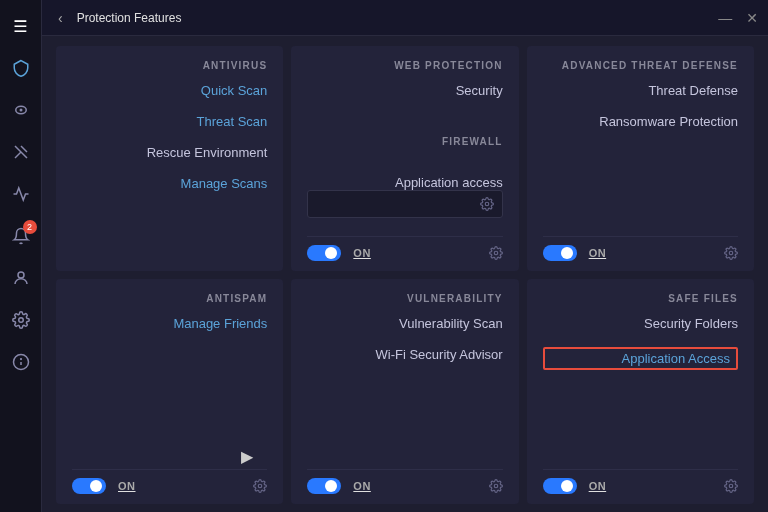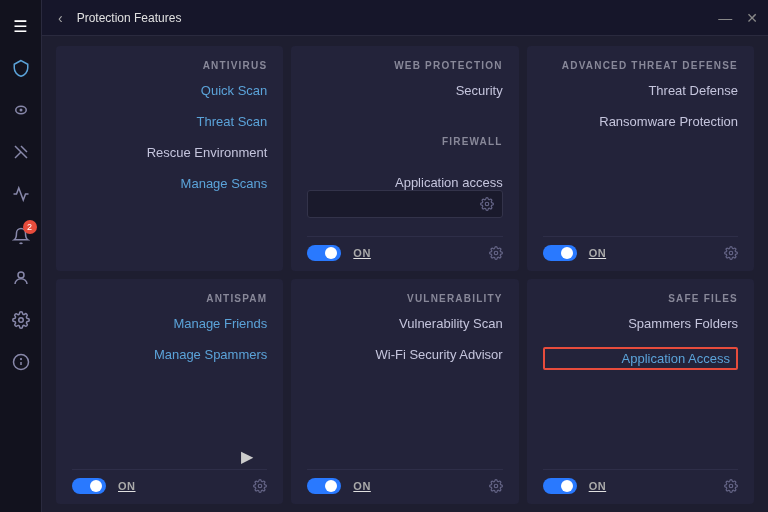--- a/index.html
+++ b/index.html
@@ -339,21 +339,20 @@
           <circle cx="12" cy="12" r="3"></circle>
           <path d="M19.4 15a1.65 1.65 0 0 0 .33 1.82l.06.06a2 2 0 0 1-2.83 2.83l-.06-.06a1.65 1.65 0 0 0-1.82-.33 1.65 1.65 0 0 0-1 1.51V21a2 2 0 0 1-4 0v-.09A1.65 1.65 0 0 0 9 19.4a1.65 1.65 0 0 0-1.82.33l-.06.06a2 2 0 0 1-2.83-2.83l.06-.06A1.65 1.65 0 0 0 4.68 15a1.65 1.65 0 0 0-1.51-1H3a2 2 0 0 1 0-4h.09A1.65 1.65 0 0 0 4.6 9a1.65 1.65 0 0 0-.33-1.82l-.06-.06a2 2 0 0 1 2.83-2.83l.06.06A1.65 1.65 0 0 0 9 4.68a1.65 1.65 0 0 0 1-1.51V3a2 2 0 0 1 4 0v.09a1.65 1.65 0 0 0 1 1.51 1.65 1.65 0 0 0 1.82-.33l.06-.06a2 2 0 0 1 2.83 2.83l-.06.06A1.65 1.65 0 0 0 19.4 9a1.65 1.65 0 0 0 1.51 1H21a2 2 0 0 1 0 4h-.09a1.65 1.65 0 0 0-1.51 1z"></path>
         </svg>
       </div>
     </div>
 
     <div class="card">
       <div class="card-header">ANTISPAM</div>
       <div class="card-links">
         <span class="card-link">Manage Friends</span>
-        <span class="card-link">Manage Spammers</span>
       </div>
       <div style="flex:1;"></div>
 
       <div style="position:absolute;bottom:38px;right:30px;color:#ccc;font-size:16px;">▶</div>
       <div class="card-footer">
         <div class="toggle-group">
           <div class="toggle">
             <div class="toggle-knob"></div>
           </div>
           <span class="toggle-label">ON</span>
@@ -382,21 +381,21 @@
         <svg class="gear-icon" width="14" height="14" viewBox="0 0 24 24" fill="none" stroke="#666688" stroke-width="2">
           <circle cx="12" cy="12" r="3"></circle>
           <path d="M19.4 15a1.65 1.65 0 0 0 .33 1.82l.06.06a2 2 0 0 1-2.83 2.83l-.06-.06a1.65 1.65 0 0 0-1.82-.33 1.65 1.65 0 0 0-1 1.51V21a2 2 0 0 1-4 0v-.09A1.65 1.65 0 0 0 9 19.4a1.65 1.65 0 0 0-1.82.33l-.06.06a2 2 0 0 1-2.83-2.83l.06-.06A1.65 1.65 0 0 0 4.68 15a1.65 1.65 0 0 0-1.51-1H3a2 2 0 0 1 0-4h.09A1.65 1.65 0 0 0 4.6 9a1.65 1.65 0 0 0-.33-1.82l-.06-.06a2 2 0 0 1 2.83-2.83l.06.06A1.65 1.65 0 0 0 9 4.68a1.65 1.65 0 0 0 1-1.51V3a2 2 0 0 1 4 0v.09a1.65 1.65 0 0 0 1 1.51 1.65 1.65 0 0 0 1.82-.33l.06-.06a2 2 0 0 1 2.83 2.83l-.06.06A1.65 1.65 0 0 0 19.4 9a1.65 1.65 0 0 0 1.51 1H21a2 2 0 0 1 0 4h-.09a1.65 1.65 0 0 0-1.51 1z"></path>
         </svg>
       </div>
     </div>
 
     <div class="card">
       <div class="card-header">SAFE FILES</div>
       <div class="card-links">
-        <span class="card-link normal">Spammers Folders</span>
+        <span class="card-link normal">Security Folders</span>
         <span class="card-link highlighted">Application Access</span>
       </div>
       <div style="flex:1;"></div>
       <div class="card-footer">
         <div class="toggle-group">
           <div class="toggle">
             <div class="toggle-knob"></div>
           </div>
           <span class="toggle-label">ON</span>
         </div>

